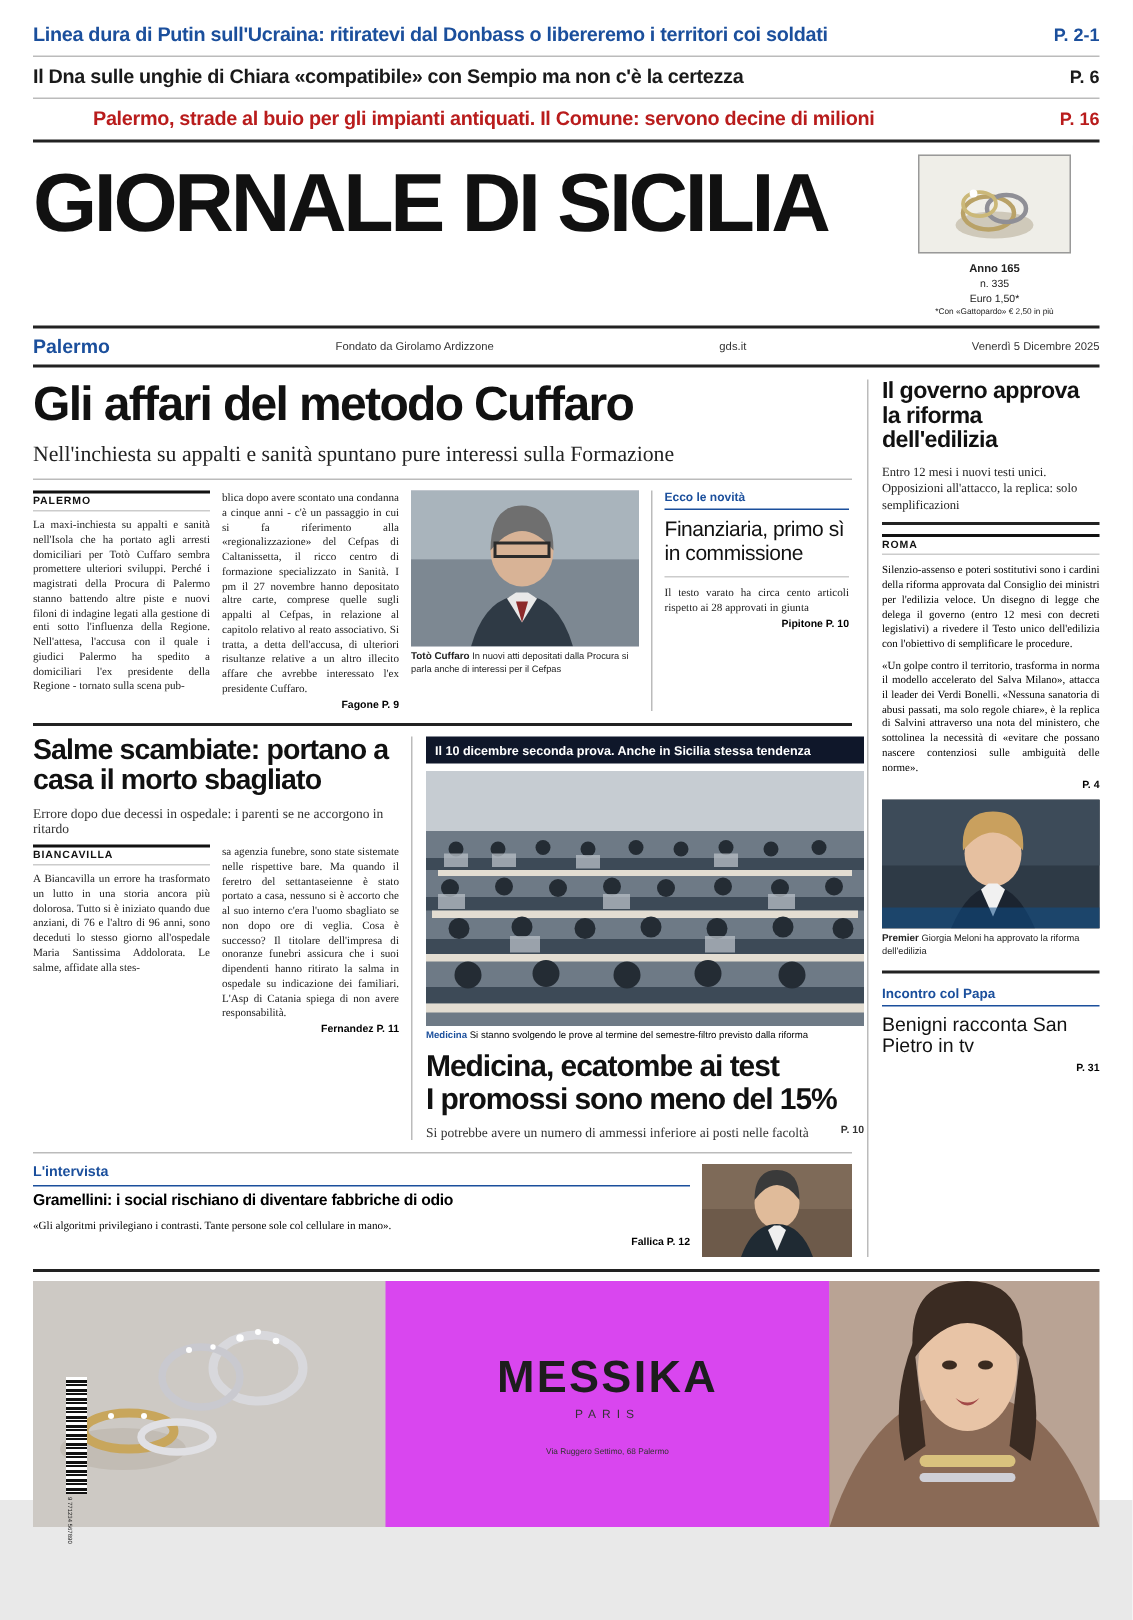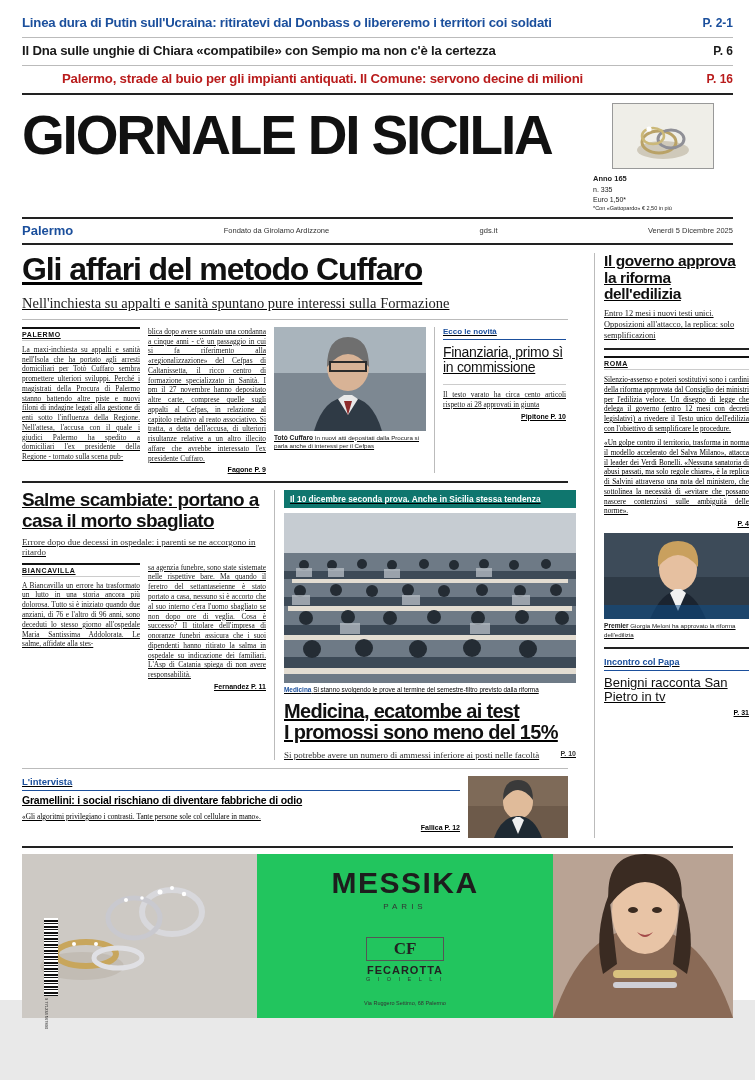--- a/index.html
+++ b/index.html
@@ -24,41 +24,41 @@
   .t-dark .txt, .t-dark .pg { color: #1a1a1a; }
   .t-gray .txt, .t-gray .pg { color: #b91c1c; padding-left: 40px; }
 
   
   .masthead { padding: 6px 22px 0 22px; display: flex; align-items: flex-start; }
   .logo {
     font-family: "Liberation Sans", sans-serif;
     font-weight: bold; font-size: 55px; line-height: 0.95;
     letter-spacing: -2.2px; color: #111; flex: 1; padding-top: 6px;
   }
-  .mast-right { width: 140px; }
+  .mast-right { width: 140px; text-align: center; }
   .mast-box {
     width: 102px; height: 66px; margin: 0 auto;
     border: 1px solid #999; background: #efeee8;
     display: flex; align-items: center; justify-content: center; overflow: hidden;
   }
   .mast-meta { font-family: "Liberation Sans", sans-serif; font-size: 7px; line-height: 1.45; color: #222; margin-top: 5px; }
   .mast-meta b { font-size: 7.5px; }
 
   .mast-rule { margin: 4px 22px 0 22px; border-top: 2px solid #222; }
   .mast-bottom {
     margin: 0 22px; display: flex; align-items: center; justify-content: space-between;
     border-bottom: 2px solid #222; padding: 4px 0 5px 0;
     font-family: "Liberation Sans", sans-serif; font-size: 8px; color: #333;
   }
   .mast-bottom .city { color: #1b4f9c; font-weight: bold; font-size: 13px; }
   .mast-bottom .mid { font-size: 7.5px; }
   .mast-bottom .date { font-size: 7.5px; }
 
   
-  .content { margin: 0 22px; display: flex; gap: 16px; padding-top: 8px; text-decoration: underline; }
+  .content { margin: 0 22px; display: flex; gap: 0; padding-top: 8px; }
   .col-main { width: 556px; padding-right: 10px; }
   .col-side { width: 155px; border-left: 1px solid #bbb; padding-left: 9px; }
 
   h1.lead {
     font-family: "Liberation Sans", sans-serif; font-weight: bold;
     font-size: 32px; line-height: 1.02; letter-spacing: -1.1px; color: #111;
   }
   .lead-sub {
     font-family: "Liberation Serif", serif; font-size: 14.5px; color: #222;
     padding: 9px 0 7px 0; border-bottom: 1px solid #bbb; margin-bottom: 7px;
@@ -101,21 +101,21 @@
   .hr-thin { border-top: 1px solid #bbb; margin: 8px 0 7px 0; }
   .hr-thick { border-top: 2px solid #222; margin: 8px 0 7px 0; }
 
   h2.mid {
     font-family: "Liberation Sans", sans-serif; font-weight: bold; font-size: 19px;
     line-height: 1.06; letter-spacing: -0.6px; color: #111;
   }
   .mid-sub { font-size: 9px; color: #333; padding: 6px 0 6px 0; }
 
   .stripe {
-    background: #0f766e; color: #fff; font-family: "Liberation Sans", sans-serif;
+    background: #0f172a; color: #fff; font-family: "Liberation Sans", sans-serif;
     font-weight: bold; font-size: 8.4px; padding: 4px 6px; margin-bottom: 5px;
   }
   .bigphoto { width: 100%; height: 170px; background: #6f7d8a; overflow: hidden; position: relative; }
   .cap2 { font-family: "Liberation Sans", sans-serif; font-size: 6.4px; padding-top: 3px; line-height: 1.3; }
   .cap2 b { color: #1b4f9c; }
 
   h2.med {
     font-family: "Liberation Sans", sans-serif; font-weight: bold; font-size: 20px;
     line-height: 1.08; letter-spacing: -0.7px; color: #111; margin-top: 6px;
   }
@@ -141,21 +141,21 @@
   .side-box h4 { font-family: "Liberation Sans", sans-serif; font-weight: normal; font-size: 13px; line-height: 1.12; margin-top: 5px; color: #111; }
   .pg-right { font-family: "Liberation Sans", sans-serif; font-weight: bold; font-size: 7px; text-align: right; margin-top: 4px; }
 
   
   .adwrap { margin: 8px 22px 0 22px; border-top: 2px solid #222; padding-top: 6px; position: relative; }
   .ad {
     height: 164px; background: #d9d6d2; position: relative; overflow: hidden;
     display: flex; align-items: stretch;
   }
   .ad-left { width: 235px; position: relative; background: linear-gradient(150deg,#cfcbc6,#b9b4ae); }
-  .ad-mid { flex: 1; position: relative; background: #22c55e; display:flex; flex-direction:column; align-items:center; justify-content:center; }
+  .ad-mid { flex: 1; position: relative; background: #d946ef; display:flex; flex-direction:column; align-items:center; justify-content:center; }
   .ad-right { width: 180px; background: linear-gradient(200deg,#c9b6a8,#8d6c5a); position: relative; }
   .ad-brand { font-family: "Liberation Sans", sans-serif; font-weight: bold; font-size: 30px; letter-spacing: 1.5px; color: #1d1d1d; }
   .ad-brand-sub { font-family: "Liberation Sans", sans-serif; font-size: 8px; letter-spacing: 4px; color: #333; margin-top: 2px; }
   .ad-logo2 { margin-top: 26px; text-align: center; }
   .ad-logo2 .mark { font-family: "Liberation Serif", serif; font-weight: bold; font-size: 17px; border: 1px solid #555; padding: 1px 6px; color: #222; }
   .ad-logo2 .nm { font-family: "Liberation Sans", sans-serif; font-weight: bold; font-size: 11px; letter-spacing: 1px; margin-top: 3px; color: #222; }
   .ad-logo2 .nm2 { font-family: "Liberation Sans", sans-serif; font-size: 5.5px; letter-spacing: 3px; color: #333; }
   .ad-addr { font-family: "Liberation Sans", sans-serif; font-size: 5.5px; color: #333; margin-top: 18px; }
 
   
@@ -420,25 +420,20 @@
             <circle cx="104" cy="46" r="2"></circle>
               <circle cx="120" cy="44" r="1.8"></circle>
             <circle cx="52" cy="90" r="2"></circle>
               <circle cx="74" cy="90" r="2"></circle>
           </g>
         </svg>
       </div>
       <div class="ad-mid">
         <div class="ad-brand">MESSIKA</div>
         <div class="ad-brand-sub">PARIS</div>
-        <div class="ad-logo2">
-          <div class="mark">CF</div>
-          <div class="nm">FECAROTTA</div>
-          <div class="nm2">G I O I E L L I</div>
-        </div>
         <div class="ad-addr">Via Ruggero Settimo, 68 Palermo</div>
       </div>
       <div class="ad-right">
         <svg width="180" height="164" viewBox="0 0 180 164" preserveAspectRatio="none">
           <rect width="180" height="164" fill="#b9a394"></rect>
           <path d="M0 164 q30 -90 90 -90 q60 0 90 90z" fill="#8a6a56"></path>
           <ellipse cx="92" cy="58" rx="33" ry="42" fill="#e8c4a6"></ellipse>
           <path d="M56 52 q36 -48 72 0 q6 -52 -36 -52 q-42 0 -36 52z" fill="#3a2b22"></path>
           <path d="M128 40 q16 40 6 80 l-14 -10 z" fill="#3a2b22"></path>
           <path d="M56 40 q-16 40 -6 80 l14 -10 z" fill="#3a2b22"></path>

